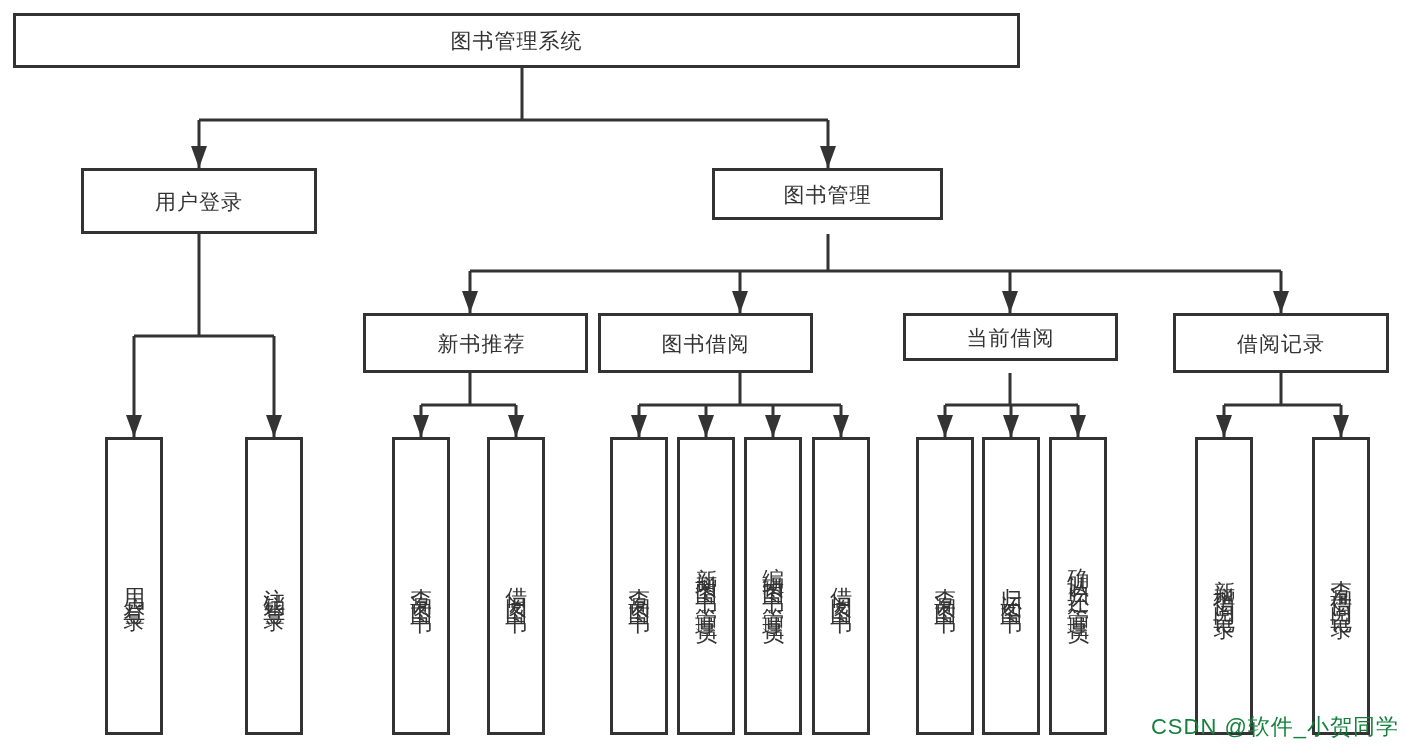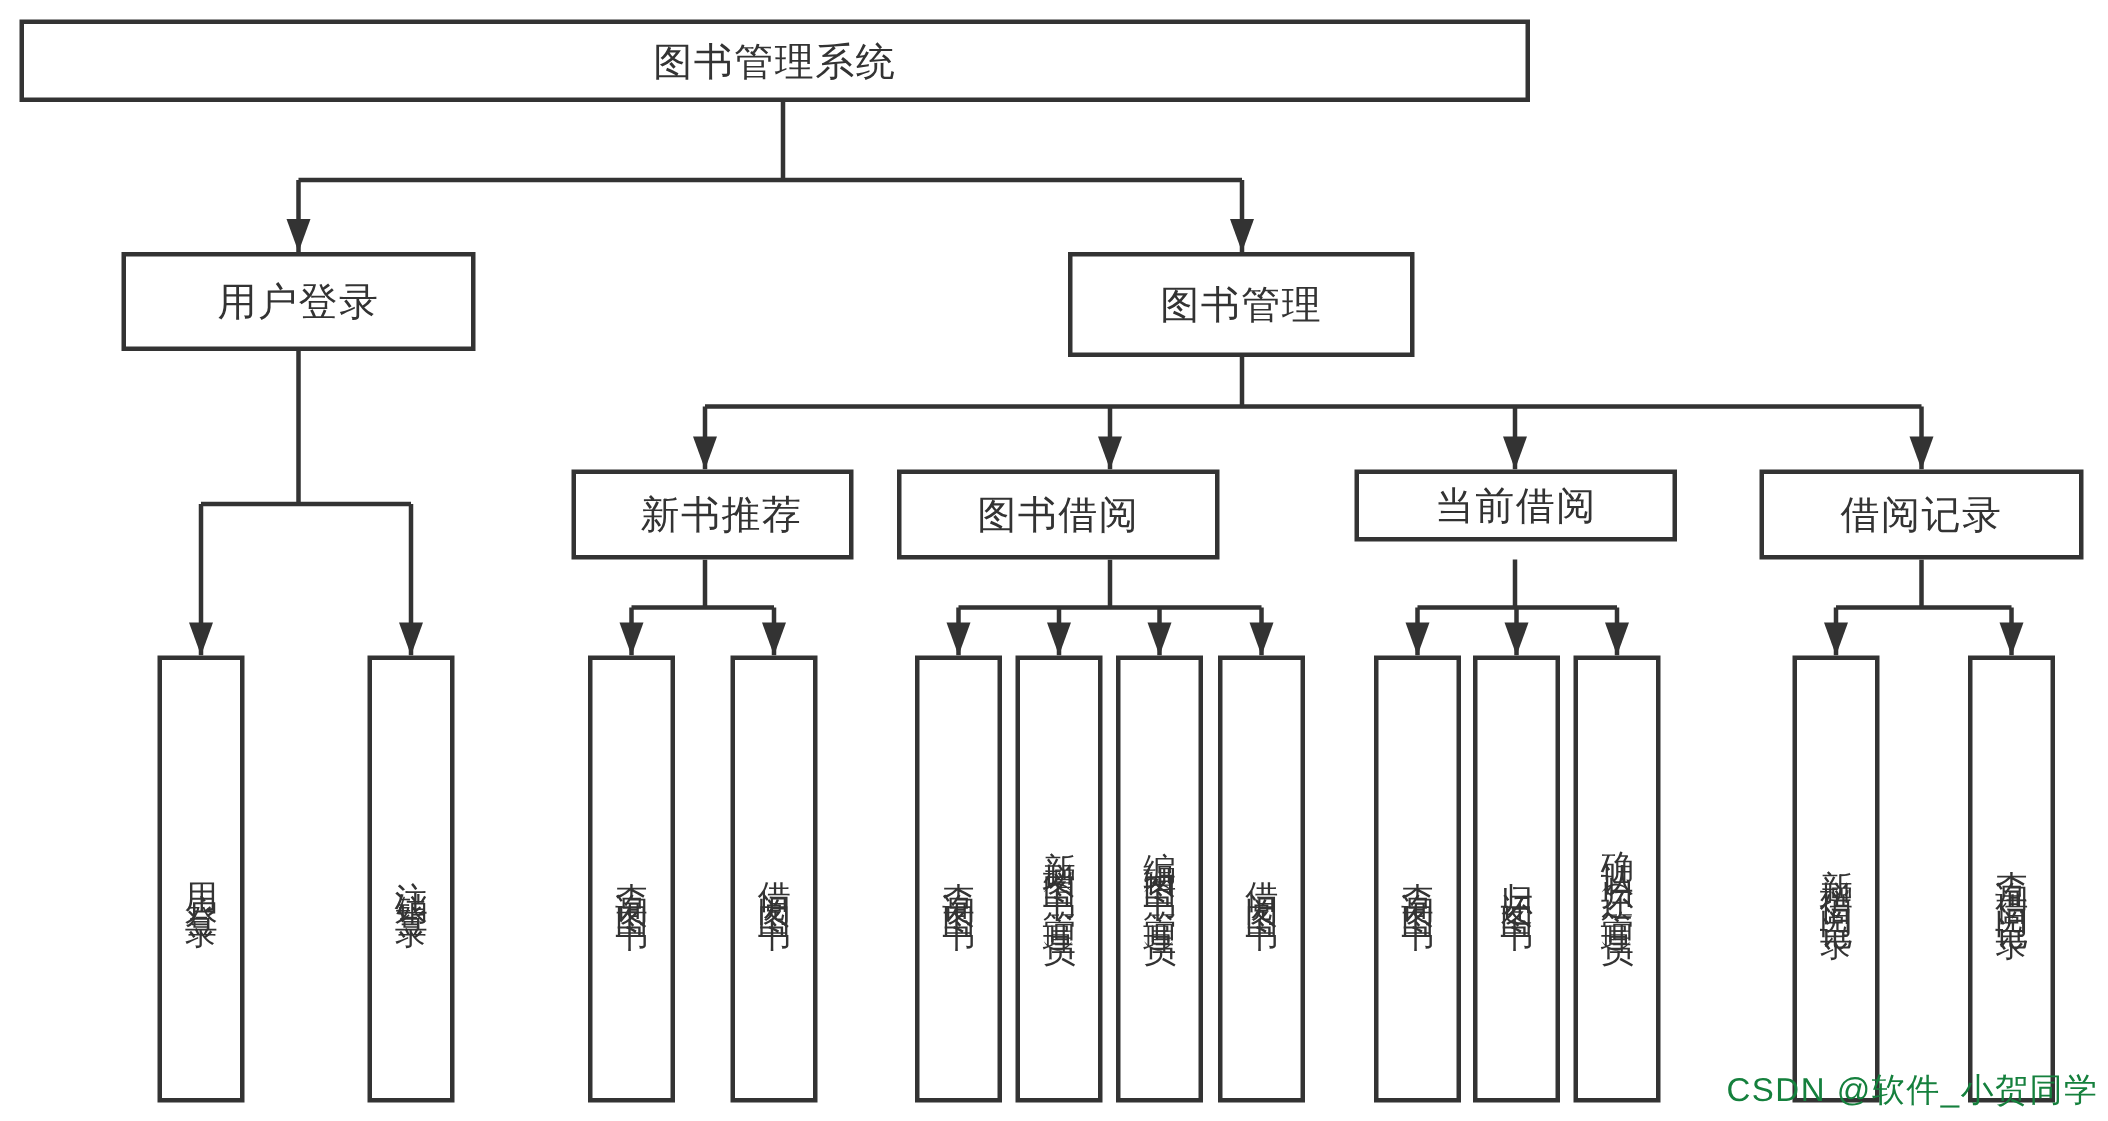--- a/index.html
+++ b/index.html
@@ -23,21 +23,21 @@
   }
   .node {
     position: absolute;
     box-sizing: border-box;
     background: #ffffff;
     border: 3px solid #333333;
     color: #333333;
     display: flex;
     align-items: center;
     justify-content: center;
-    font-size: 26px;
+    font-size: 21px;
     letter-spacing: 1px;
     z-index: 1;
     line-height: 1;
     text-align: center;
   }
   .vnode {
     writing-mode: vertical-rl;
     text-orientation: mixed;
     font-size: 22px;
     letter-spacing: 8px;
@@ -87,23 +87,23 @@
       <polygon points="1003,415 1019,415 1011,437"></polygon>
       <polygon points="1070,415 1086,415 1078,437"></polygon>
       <polygon points="1216,415 1232,415 1224,437"></polygon>
       <polygon points="1333,415 1349,415 1341,437"></polygon>
     </g>
   </svg>
 
   <div class="node" style="left:13px; top:13px; width:1007px; height:55px;">图书管理系统</div>
 
   <div class="node" style="left:81px; top:168px; width:236px; height:66px;">用户登录</div>
-  <div class="node" style="left:712px; top:168px; width:231px; height:70px;">图书管理</div>
+  <div class="node" style="left:712px; top:168px; width:231px; height:52px;">图书管理</div>
 
-  <div class="node" style="left:381px; top:313px; width:188px; height:60px;padding-left:12px;">新书推荐</div>
+  <div class="node" style="left:363px; top:313px; width:225px; height:60px;padding-left:12px;">新书推荐</div>
   <div class="node" style="left:598px; top:313px; width:215px; height:60px;">图书借阅</div>
   <div class="node" style="left:903px; top:313px; width:215px; height:48px;">当前借阅</div>
   <div class="node" style="left:1173px; top:313px; width:216px; height:60px;">借阅记录</div>
 
   <div class="node vnode" style="left:105px; top:437px; width:58px; height:298px;">用户登录</div>
   <div class="node vnode" style="left:245px; top:437px; width:58px; height:298px;">注销登录</div>
 
   <div class="node vnode" style="left:392px; top:437px; width:58px; height:298px;">查询图书</div>
   <div class="node vnode" style="left:487px; top:437px; width:58px; height:298px;">借阅图书</div>
 

